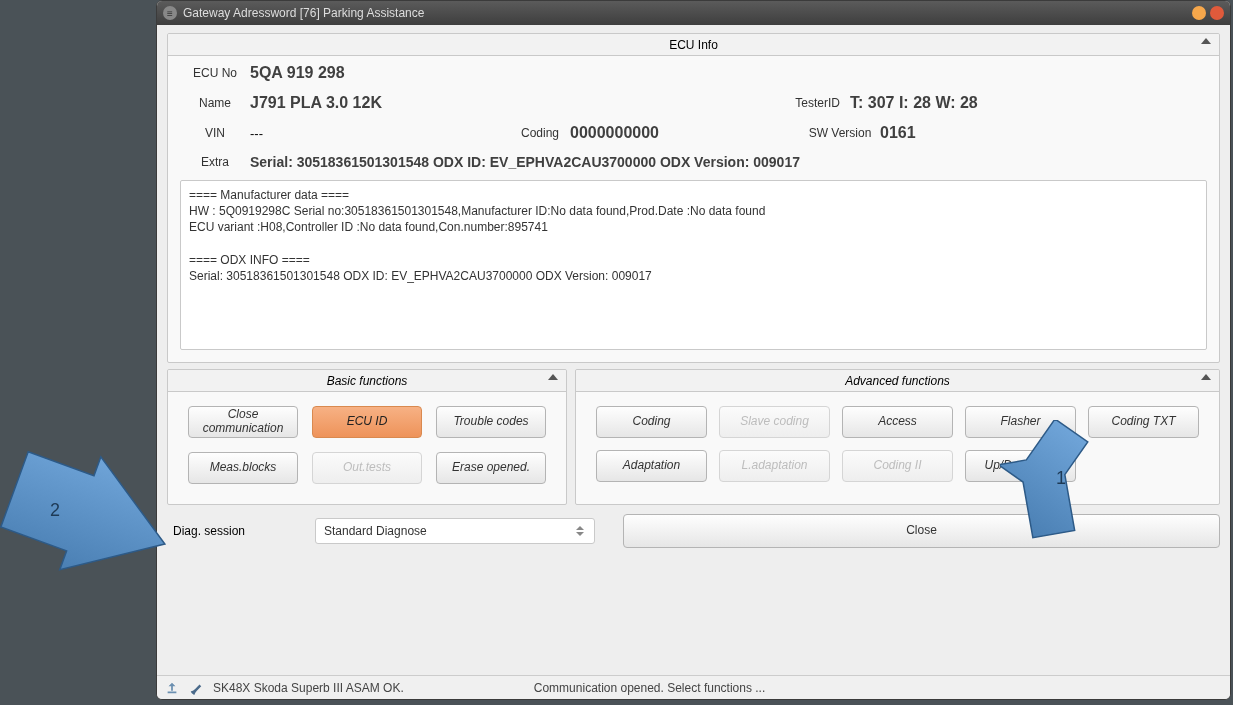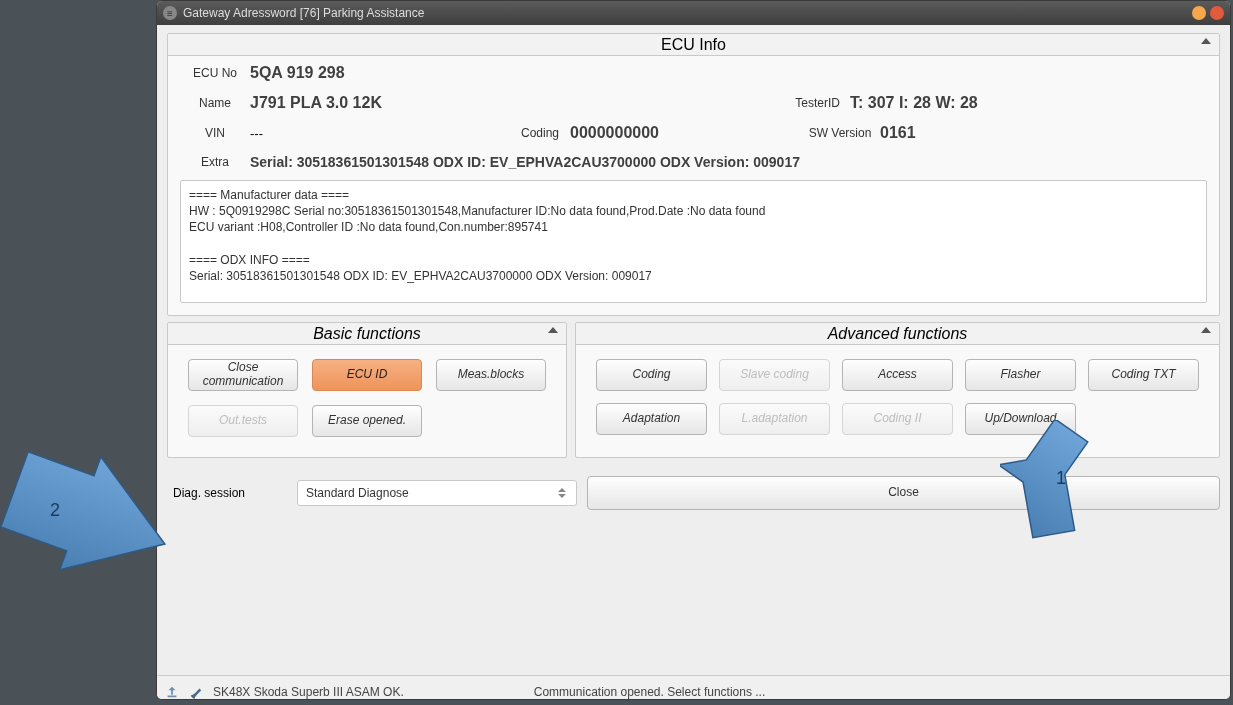--- a/index.html
+++ b/index.html
@@ -55,38 +55,38 @@
       border: 1px solid #c9c9c9;
       border-radius: 2px;
       position: relative;
       padding: 10px 12px;
     }
     .grouphead {
       height: 22px;
       background: #f2f2f2;
       border-bottom: 1px solid #c9c9c9;
       text-align: center;
-      font-size: 16px;
+      font-size: 12px;
       line-height: 22px;
       position: relative;
       margin: -10px -12px 8px -12px;
       border-radius: 2px 2px 0 0;
     }
     .grouphead .tri {
       position: absolute; right: 8px; top: 4px;
       width: 0;height:0; border-left:5px solid transparent;border-right:5px solid transparent;border-bottom:6px solid #555;
     }
 
     .kvrow { display:flex; align-items:center; margin-bottom:12px;}
     .klabel { width: 70px; text-align:center; font-size:12px; color:#333;}
     .klabel2 { width: 70px; text-align:center; font-size:12px; color:#333;}
     .kval-strong { font-size:16px; font-weight:bold; color:#404040;}
     .kval { font-size:13px; color:#000;}
     .textarea-dump{
-      width:100%; height:123px;
+      width:100%; height:170px;
       background:#fff; border:1px solid #c9c9c9;
       border-radius:2px; padding:6px 8px;
       font-size:12px; color:#333;
       white-space:pre-wrap;
       overflow:auto;
       line-height:1.35;
     }
 
     .panels-row{ display:flex; gap:8px; }
     .panel{ flex:1;font-style:italic;}
@@ -106,40 +106,40 @@
       padding:0 4px;
       line-height:1.15;
     }
     .btn.active{
       background: linear-gradient(#f7b184,#ee935a);
       border-color:#d9894f;
       color:#222;
     }
     .btn.disabled{ color:#bdbdbd; background:linear-gradient(#fbfbfb,#eeeeee); border-color:#d5d5d5; cursor:default;}
 
-    .sessionrow{ display:flex; gap:10px; align-items:center; margin-top:12px;justify-content:center;}
+    .sessionrow{ display:flex; gap:28px; align-items:center; margin-top:3px;justify-content:center;}
     .sessionlabel{ font-size:12px; width:120px; padding-left:6px;}
     .combo{
       flex:0 0 280px; height:26px;
       background:#fff; border:1px solid #c9c9c9; border-radius:3px;
       display:flex; align-items:center; padding:0 8px;
       font-size:12px; position:relative; color:#333;
     }
     .combo .spinners{
       position:absolute; right:4px; top:3px; width:14px; height:18px;
       display:flex; flex-direction:column; justify-content:center; gap:2px;
     }
     .spin-up,.spin-down{ width:0;height:0;border-left:4px solid transparent;border-right:4px solid transparent;}
     .spin-up{ border-bottom:4px solid #888;}
     .spin-down{ border-top:4px solid #888;}
     .closebtn{ flex:1; height:34px;}
 
     .statusbar{
       height:24px; background:#f0f0f0; border-top:1px solid #ccc;
-      display:flex; align-items:flex-end; padding:0 8px; gap:10px;
+      display:flex; align-items:center; padding:0 8px; gap:10px;
       font-size:12px; color:#444; margin-top:auto;
     }
     .status-icon{ width:14px; height:14px;}
     .status-seg{ white-space:nowrap;}
     .status-seg.center{ margin-left:120px;}
 
     
     .arrow { position:absolute; }
     .arrow svg { display:block; }
     .arrow .num{ position:absolute; font-size:18px; color:#1e3a56;}
@@ -202,20 +202,21 @@
     <div class="panels-row">
 
       <div class="groupbox panel basic">
         <div class="grouphead">
           <span>Basic functions</span>
           <span class="tri"></span>
         </div>
         <div class="btn-grid">
           <div class="btn">Close communication</div>
           <div class="btn active">ECU ID</div>
+          <div class="btn">Trouble codes</div>
           <div class="btn">Meas.blocks</div>
           <div class="btn disabled">Out.tests</div>
           <div class="btn">Erase opened.</div>
         </div>
       </div>
 
       <div class="groupbox panel">
         <div class="grouphead">
           <span>Advanced functions</span>
           <span class="tri"></span>

